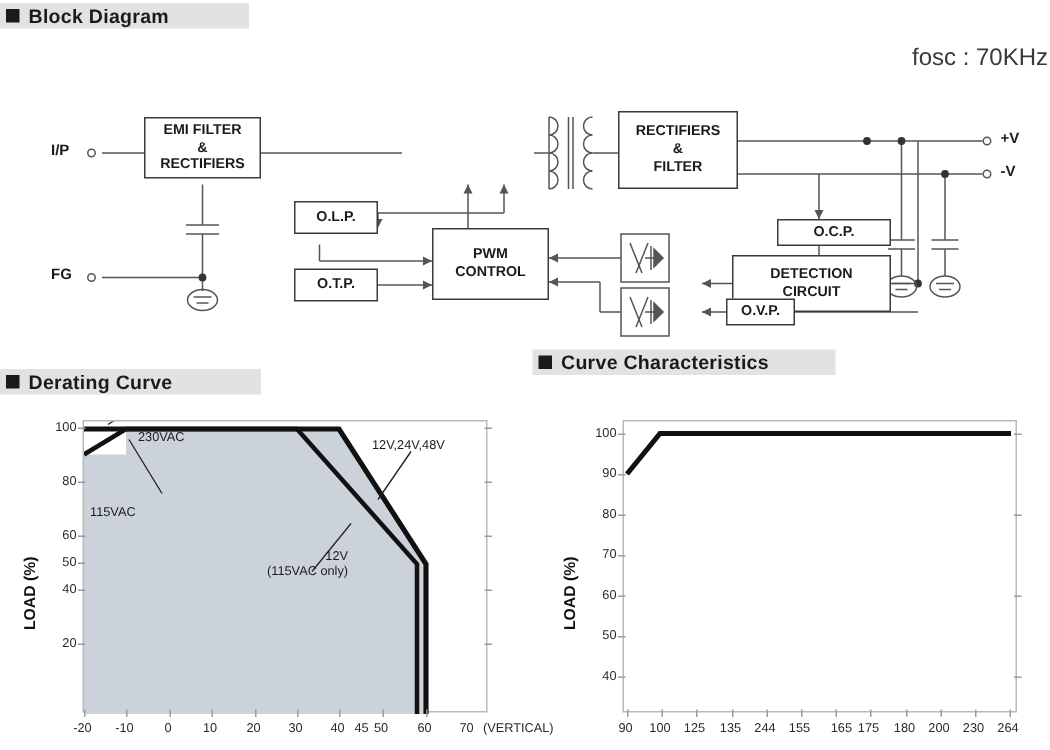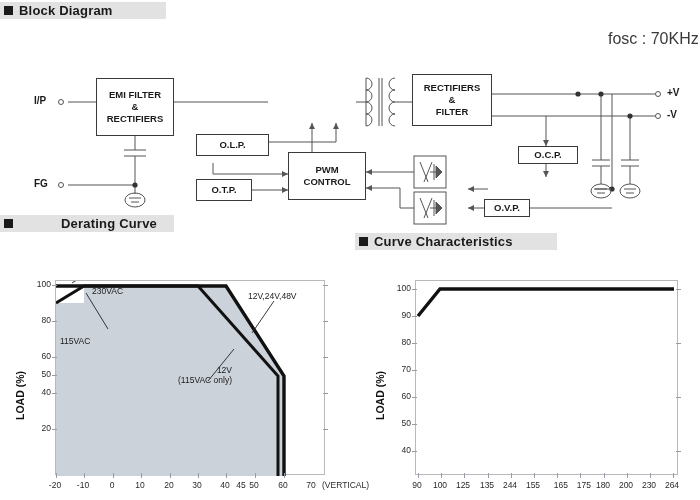--- a/index.html
+++ b/index.html
@@ -243,57 +243,61 @@
 
   <div class="bd-label" style="left:34px;top:156px;">FG</div>
   <div class="term" style="left:58px;top:160px;"></div>
 
   <div class="term" style="left:655px;top:69px;"></div>
   <div class="bd-label" style="left:667px;top:65px;">+V</div>
 
   <div class="term" style="left:655px;top:91px;"></div>
   <div class="bd-label" style="left:667px;top:87px;">-V</div>
 
-  <div class="bd-box" style="left:96px;top:56px;width:78px;height:58px;">
+  <div class="bd-box" style="left:96px;top:56px;width:78px;height:41px;">
     <span>EMI FILTER</span>
     <span>&amp;</span>
     <span>RECTIFIERS</span>
   </div>
 
 
   <div class="bd-box" style="left:412px;top:52px;width:80px;height:52px;">
     <span>RECTIFIERS</span>
     <span>&amp;</span>
     <span>FILTER</span>
   </div>
 
-  <div class="bd-box" style="left:196px;top:112px;width:73px;height:22px;">
+  <div class="bd-box" style="left:196px;top:112px;width:56px;height:22px;">
     <span>O.L.P.</span>
   </div>
 
   <div class="bd-box" style="left:196px;top:157px;width:56px;height:22px;">
     <span>O.T.P.</span>
   </div>
 
   <div class="bd-box" style="left:288px;top:130px;width:78px;height:48px;">
     <span>PWM</span>
     <span>CONTROL</span>
   </div>
 
-  <div class="bd-box" style="left:518px;top:124px;width:60px;height:18px;">
+  <div class="bd-box" style="left:518px;top:124px;width:76px;height:18px;">
     <span>O.C.P.</span>
   </div>
 
+  <div class="bd-box" style="left:488px;top:148px;width:106px;height:38px;">
+    <span>DETECTION</span>
+    <span>CIRCUIT</span>
+  </div>
 
   <div class="bd-box" style="left:484px;top:177px;width:46px;height:18px;">
     <span>O.V.P.</span>
   </div>
 </div>
 
-<div class="sec-header" style="left:0;top:215px;width:160px;gap:42px;">
+<div class="sec-header" style="left:0;top:246px;width:160px;">
   <span class="sec-bullet"></span>
   <span>Derating Curve</span>
 </div>
 
 <div class="chart-wrap" style="left:0;top:255px;width:350px;height:245px;">
 
   <div class="plot" style="left:55px;top:25px;width:270px;height:195px;">
     <svg width="270" height="195" style="position:absolute;left:0;top:0;">
 
       <polygon points="0,22 28,22 28,5 142,5 170,5 228,95 228,195 0,195" fill="#ccd2da" stroke="none"></polygon>
@@ -414,21 +418,21 @@
   <div class="ytick" style="left:35px;top:163px;width:26px;">50</div>
   <div class="ytick" style="left:35px;top:190px;width:26px;">40</div>
 
   <div class="xtick" style="left:55px;top:225px;width:24px;">90</div>
   <div class="xtick" style="left:78px;top:225px;width:24px;">100</div>
   <div class="xtick" style="left:101px;top:225px;width:24px;">125</div>
   <div class="xtick" style="left:125px;top:225px;width:24px;">135</div>
   <div class="xtick" style="left:148px;top:225px;width:24px;">244</div>
   <div class="xtick" style="left:171px;top:225px;width:24px;">155</div>
   <div class="xtick" style="left:194px;top:225px;width:24px;text-align:right;">165</div>
-  <div class="xtick" style="left:217px;top:225px;width:24px;text-align:right;">175</div>
+  <div class="xtick" style="left:217px;top:225px;width:24px;">175</div>
   <div class="xtick" style="left:241px;top:225px;width:24px;">180</div>
   <div class="xtick" style="left:264px;top:225px;width:24px;">200</div>
   <div class="xtick" style="left:287px;top:225px;width:24px;">230</div>
   <div class="xtick" style="left:310px;top:225px;width:24px;">264</div>
 
   <div class="axis-title ylabel-rot" style="left:24px;top:165px;">LOAD (%)</div>
 
 </div>
 
 </body></html>

